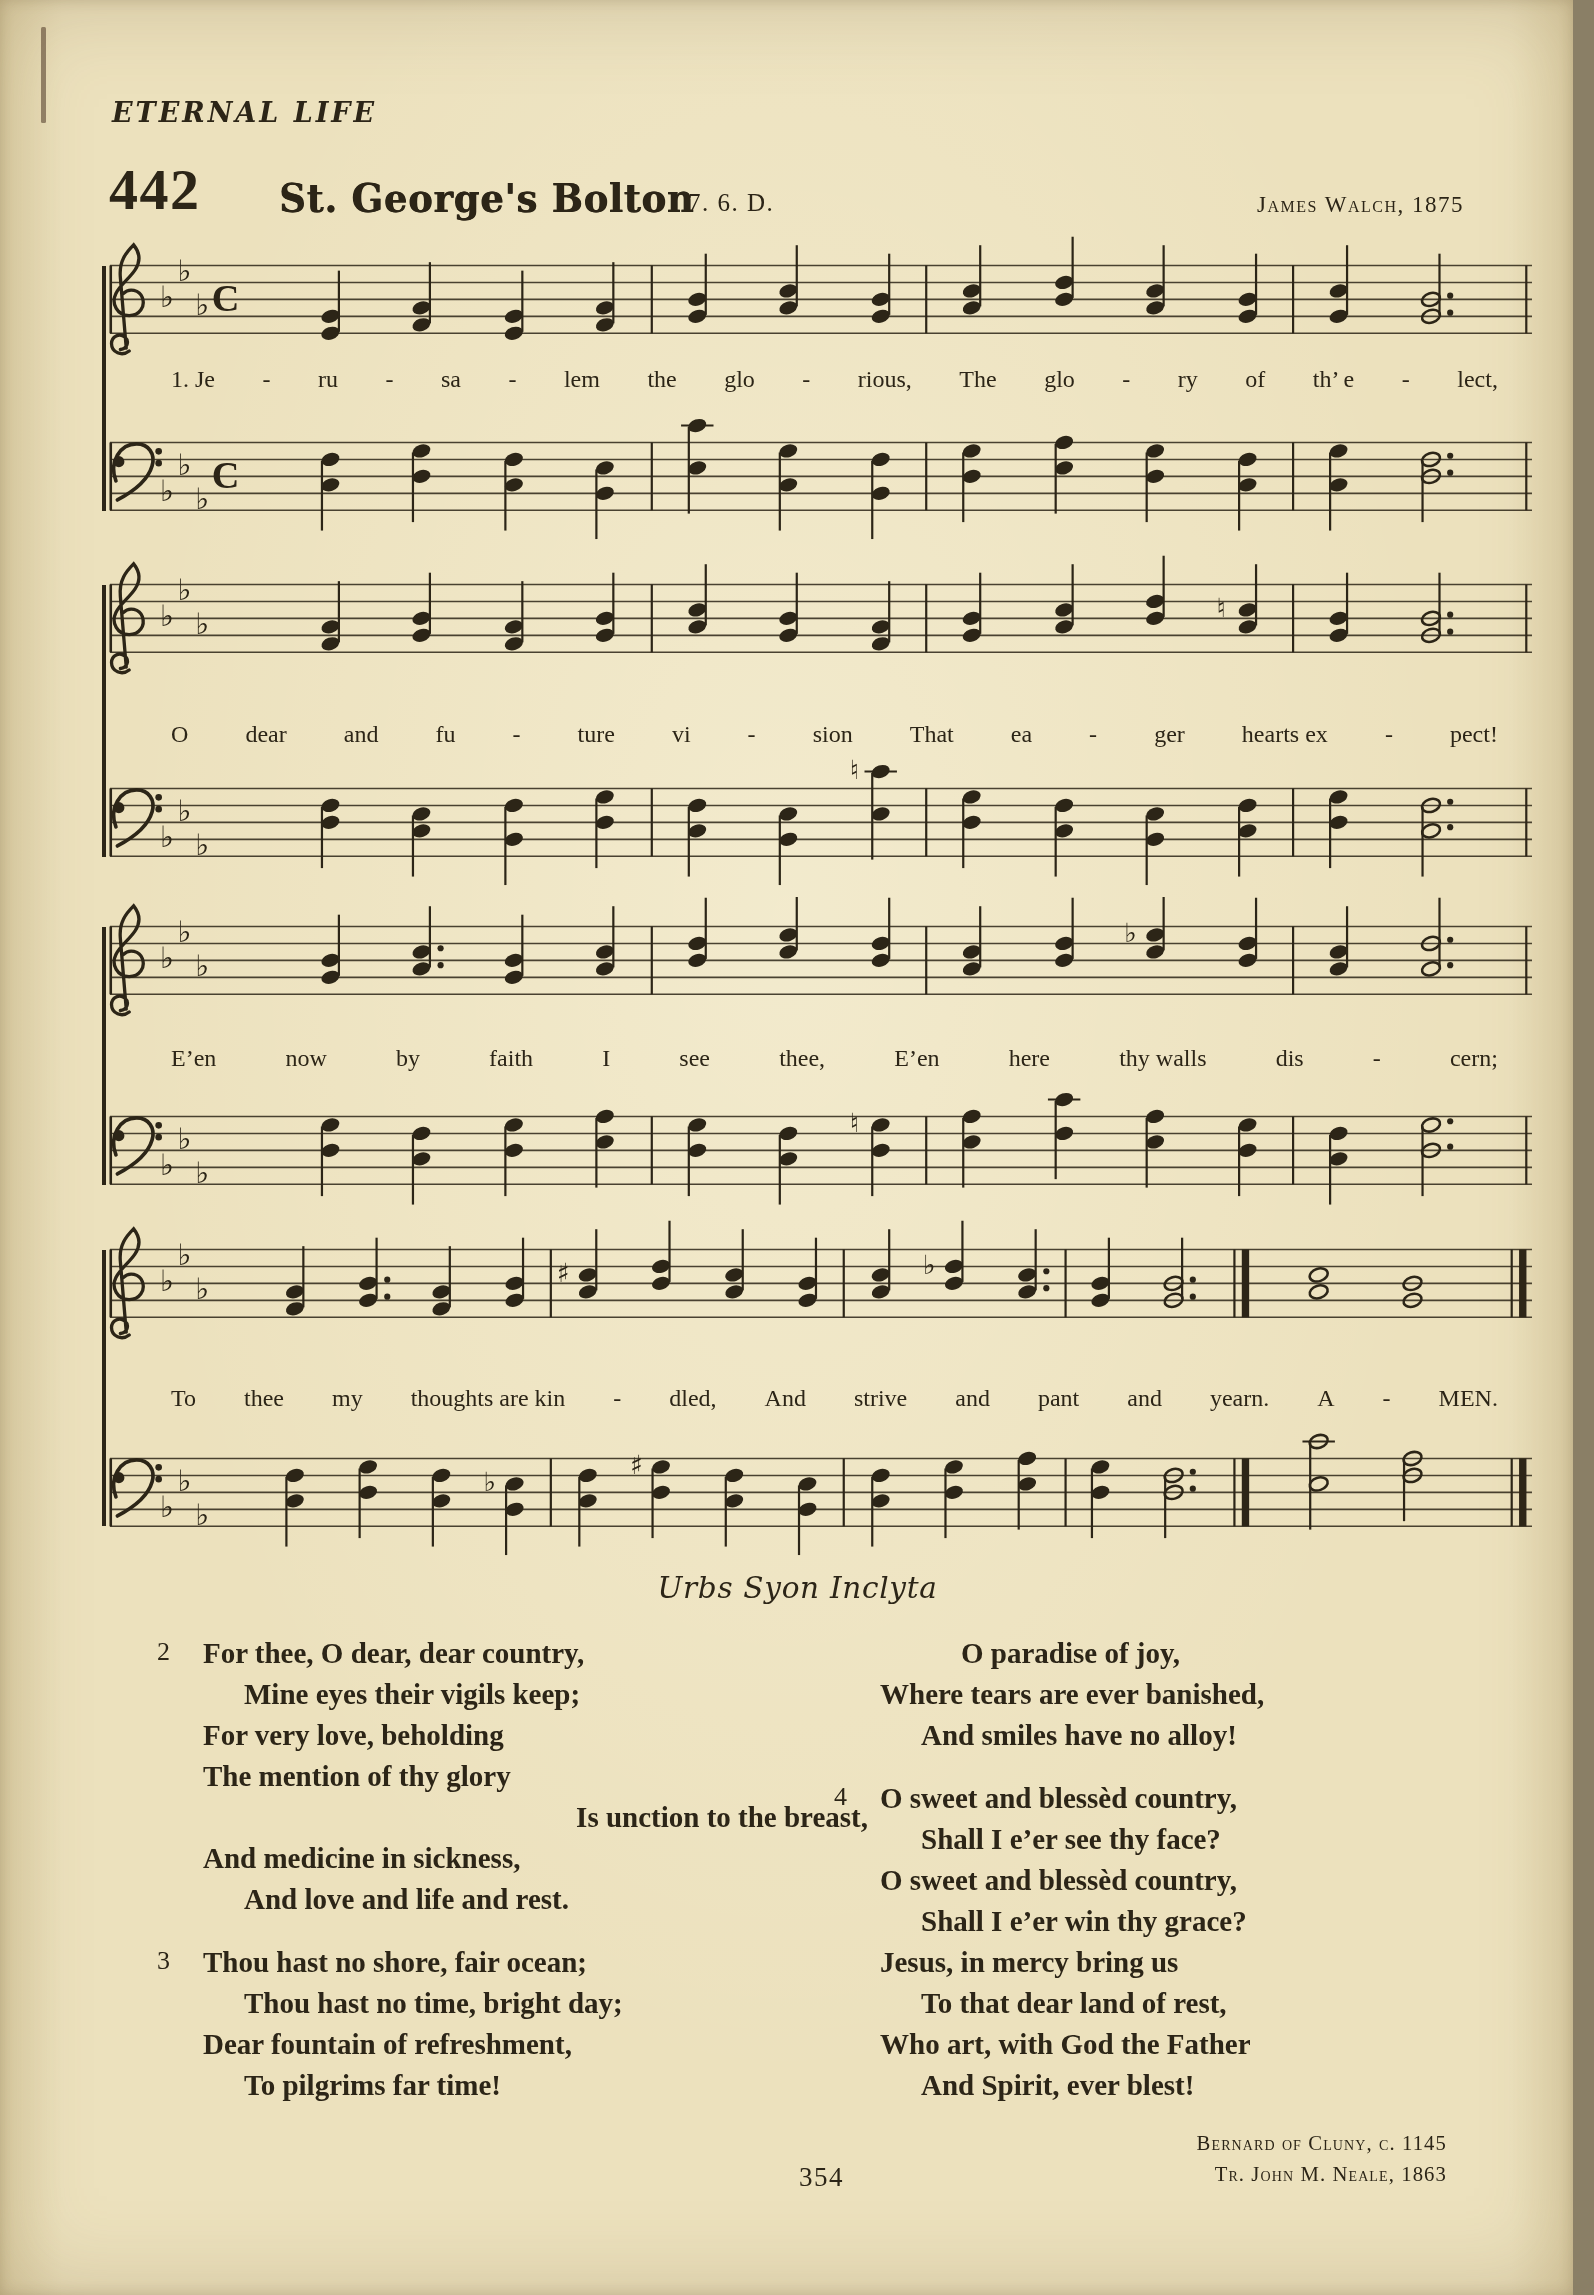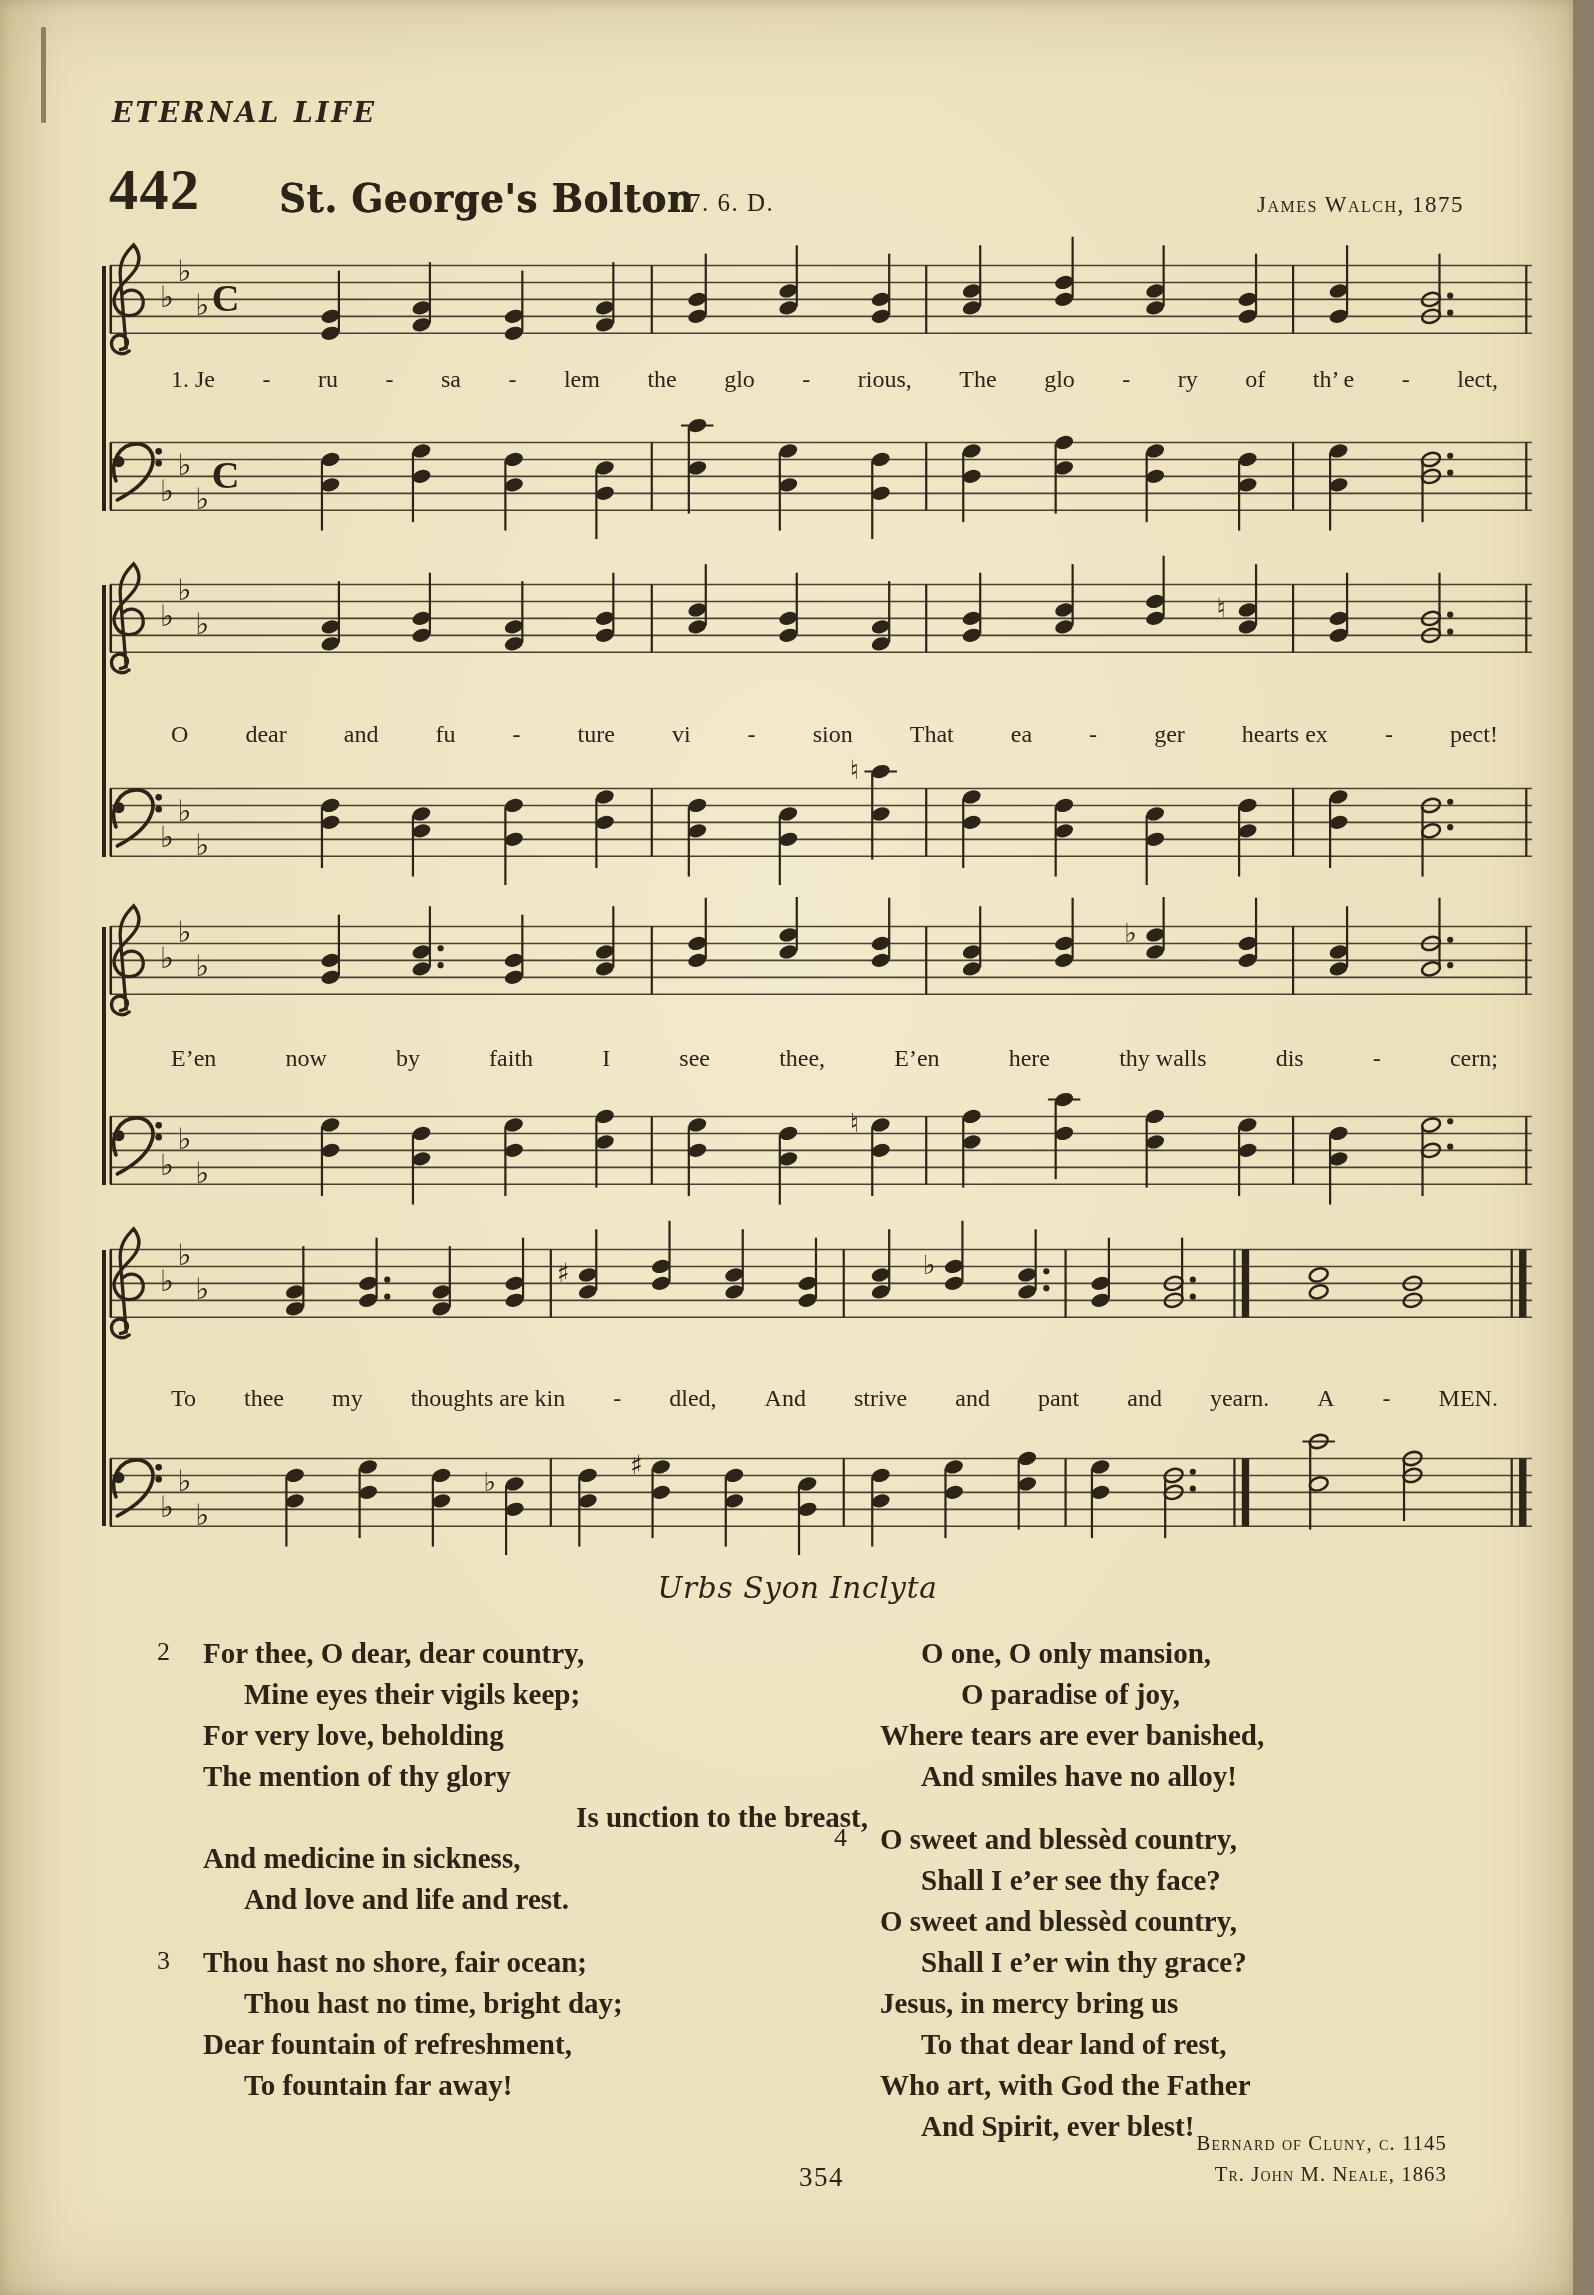--- a/index.html
+++ b/index.html
@@ -681,26 +681,25 @@
         <div class="verse-line" style="margin-left: 0px;">The mention of thy glory</div>
         <div class="verse-line" style="margin-left: 41px; text-align: right;">Is unction to the breast,</div>
         <div class="verse-line" style="margin-left: 0px;">And medicine in sickness,</div>
         <div class="verse-line" style="margin-left: 41px;">And love and life and rest.</div>
       </div>
       <div class="verse">
         <span class="verse-number">3</span>
         <div class="verse-line" style="margin-left: 0px;">Thou hast no shore, fair ocean;</div>
         <div class="verse-line" style="margin-left: 41px;">Thou hast no time, bright day;</div>
         <div class="verse-line" style="margin-left: 0px;">Dear fountain of refreshment,</div>
-        <div class="verse-line" style="margin-left: 41px;">To fountain far away!</div>
+        <div class="verse-line" style="margin-left: 41px;">To pilgrims far time!</div>
       </div>
     </div>
   <div class="verse-col right" id="verses-right">
       <div class="verse">
-        <div class="verse-line" style="margin-left: 41px;">O one, O only mansion,</div>
         <div class="verse-line" style="margin-left: 81px;">O paradise of joy,</div>
         <div class="verse-line" style="margin-left: 0px;">Where tears are ever banished,</div>
         <div class="verse-line" style="margin-left: 41px;">And smiles have no alloy!</div>
       </div>
       <div class="verse">
         <span class="verse-number">4</span>
         <div class="verse-line" style="margin-left: 0px;">O sweet and blessèd country,</div>
         <div class="verse-line" style="margin-left: 41px;">Shall I e’er see thy face?</div>
         <div class="verse-line" style="margin-left: 0px;">O sweet and blessèd country,</div>
         <div class="verse-line" style="margin-left: 41px;">Shall I e’er win thy grace?</div>

